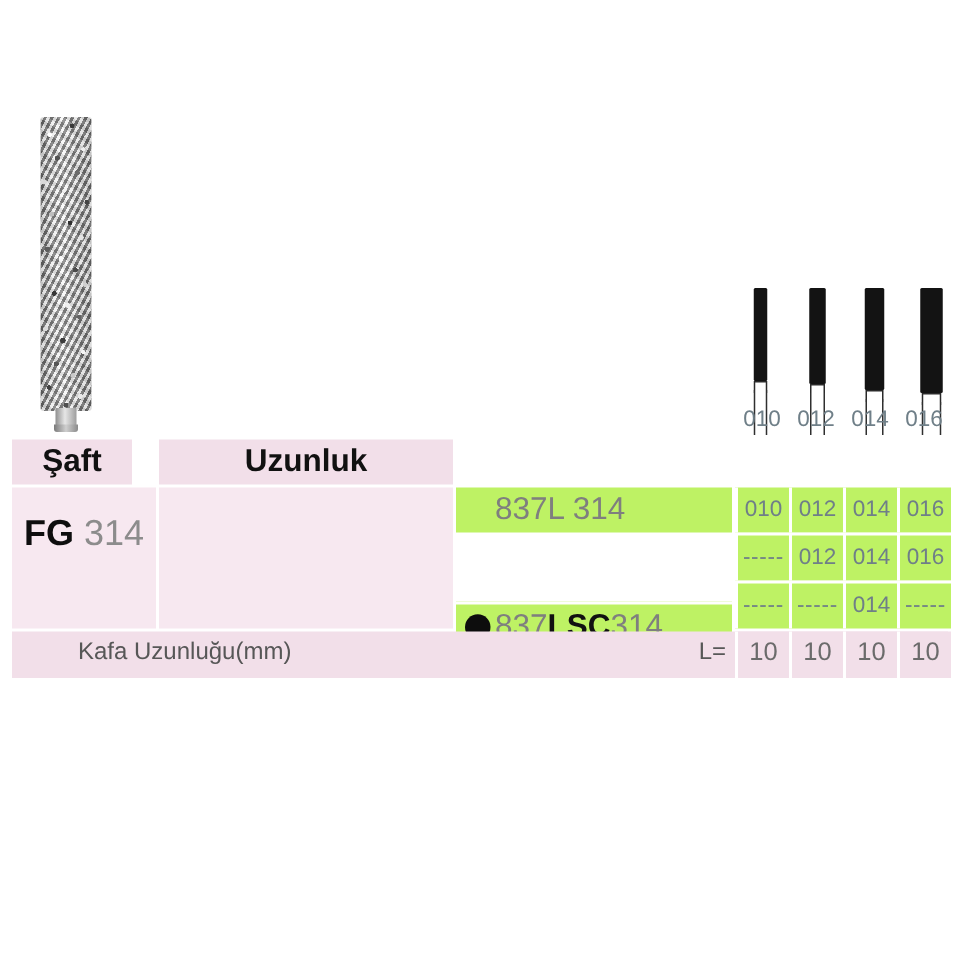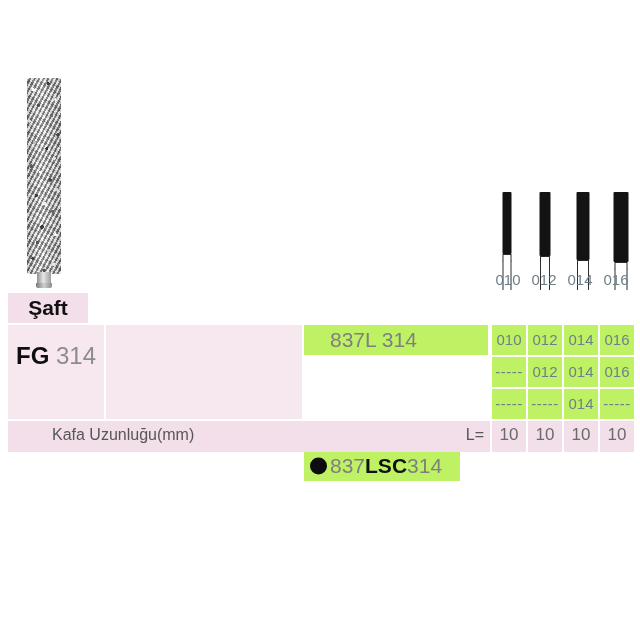--- a/index.html
+++ b/index.html
@@ -235,34 +235,35 @@
     <div class="bur-mini" style="left: 114px;">
       <div class="mini-head" style="width: 15px; height: 70px;"></div>
       <div class="mini-collar" style="top: 70px; width: 11px; height: 6px;"></div>
       <div class="mini-shank" style="top: 76px; width: 11px; height: 22px;"></div>
     </div>
   </div>
 
 <div id="spec-table">
 
   <div class="cell pink hdr-text" style="left:0; top:0; width:80px; height:30px;">Şaft</div>
+  <div class="cell pink hdr-text" style="left:98px; top:0; width:196px; height:30px;">Uzunluk</div>
 
   <div class="cell pink-pale" style="left:0; top:32px; width:96px; height:94px;">
     <div id="cell-saft-value">
       <b>FG</b>
       <span>314</span>
     </div>
   </div>
 
   <div class="cell pink-pale" style="left:98px; top:32px; width:196px; height:94px;"></div>
 
   <div class="cell blue code-cell" style="left:296px; top:32px; width:184px; height:30px; line-height:30px;">
     <span>837L</span><b></b><span> 314</span>
   </div>
-  <div class="cell blue code-cell hsep" style="left:296px; top:108px; width:156px; height:32px; line-height:30px;margin-top:48px;">
+  <div class="cell blue code-cell hsep" style="left:296px; top:108px; width:184px; height:32px; line-height:30px;">
     <span class="code-dot" style="background:#0d0d0d;"></span>
     <span>837</span><b>LSC</b><span>314</span>
   </div>
 
   <div id="size-grid">
       <div class="cell size-hdr" style="left: 482px; top: -26px; width: 36px; height: 26px;">010</div>
       <div class="cell size-hdr" style="left: 518px; top: -26px; width: 36px; height: 26px;">012</div>
       <div class="cell size-hdr" style="left: 554px; top: -26px; width: 36px; height: 26px;">014</div>
       <div class="cell size-hdr" style="left: 590px; top: -26px; width: 36px; height: 26px;">016</div>
       <div class="cell blue size-val vsep" style="left: 482px; top: 32px; width: 36px; height: 30px; line-height: 30px;">010</div>

